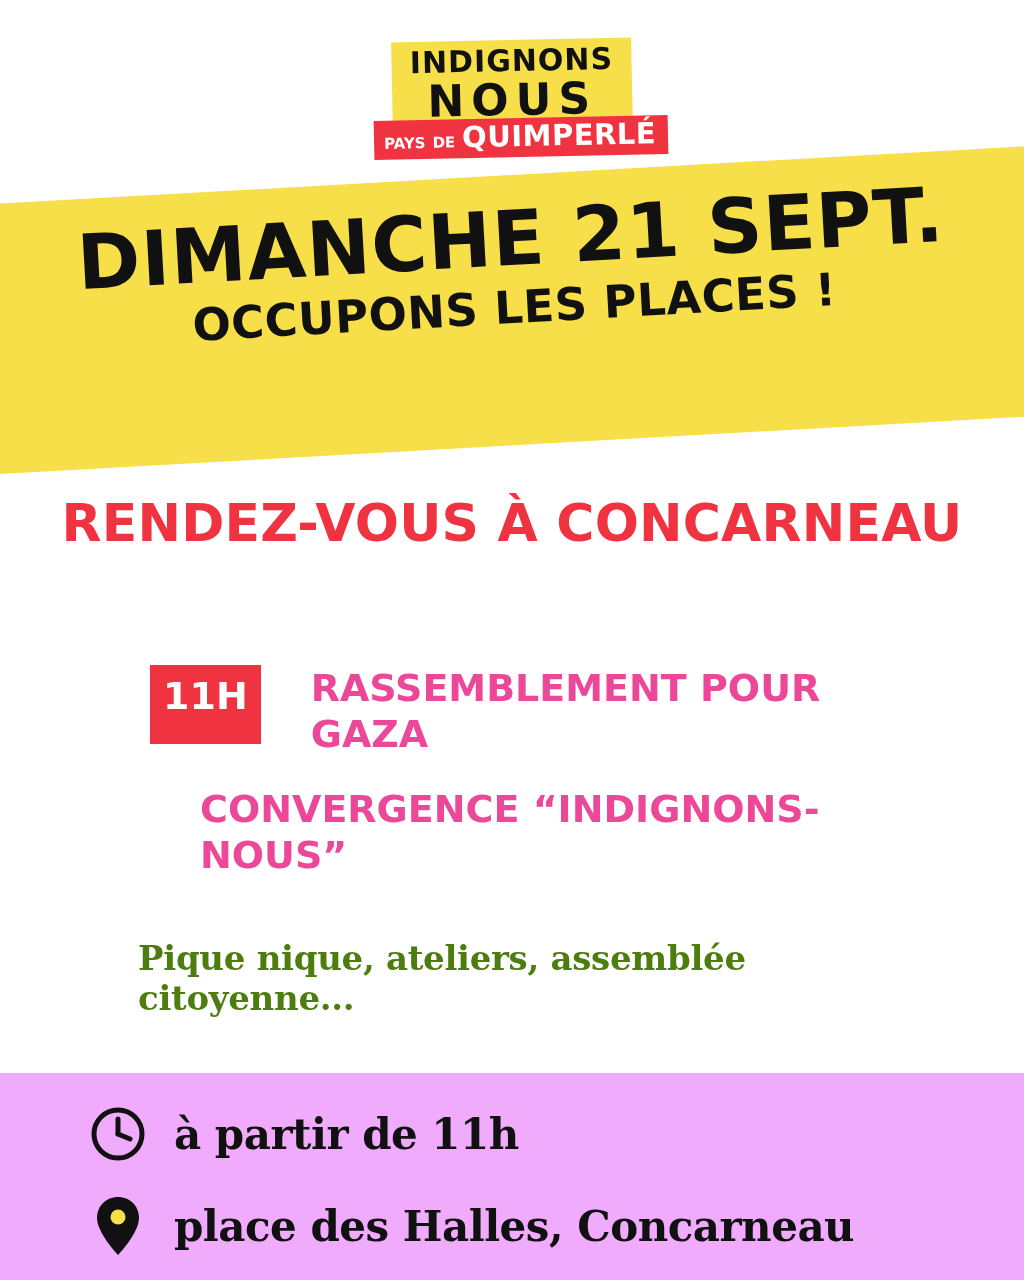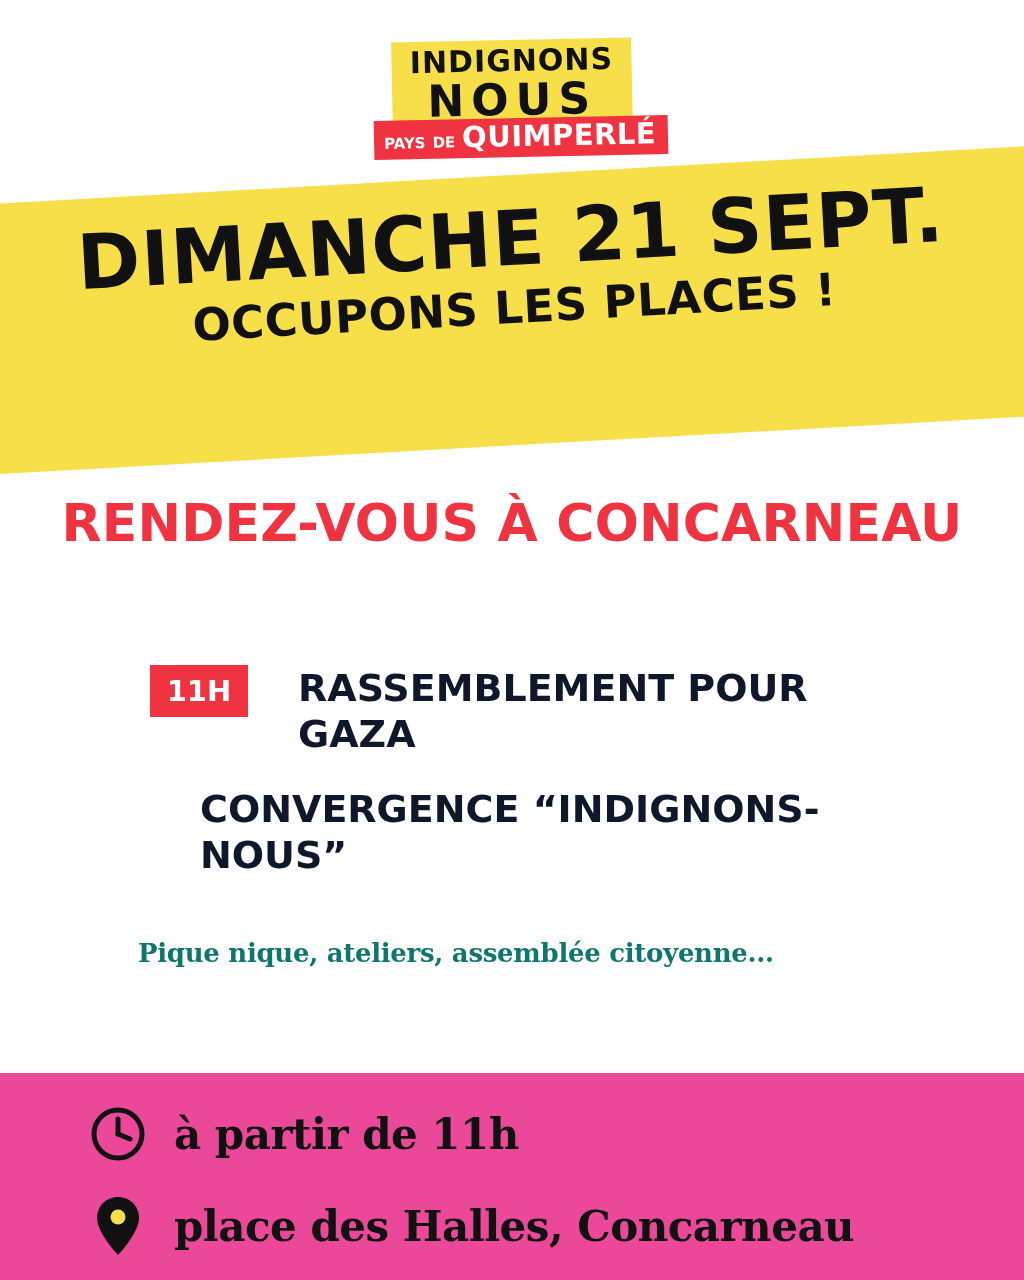--- a/index.html
+++ b/index.html
@@ -150,58 +150,58 @@
   .sched-row {
     display: flex;
     align-items: flex-start;
     margin-bottom: 28px;
   }
   .sched-time {
     background: #ef3340;
     color: #ffffff;
     font-family: "DejaVu Sans", sans-serif;
     font-weight: bold;
-    font-size: 29px;
-    line-height: 1;
-    padding: 12px 13px 11px 13px;
+    font-size: 38px;
+    line-height: 1;
+    padding: 12px 13px 29px 13px;
     flex: 0 0 auto;
     min-width: 72px;
     text-align: center;
   }
   .sched-label {
     font-family: "DejaVu Sans", sans-serif;
     font-weight: bold;
     font-size: 38px;
     line-height: 1.22;
-    color: #0f172a;
+    color: #ec4899;
     margin-left: 50px;
     max-width: 640px;
   }
 
   
   .note {
     position: absolute;
     top: 938px;
     left: 138px;
     width: 820px;
-    color: #0f766e;
+    color: #4d7c0f;
     font-family: "DejaVu Serif", serif;
     font-weight: bold;
-    font-size: 26px;
+    font-size: 34px;
     letter-spacing: -0.3px;
   }
 
   
   .footer {
     position: absolute;
     left: 0;
     top: 1073px;
     width: 1024px;
     height: 207px;
-    background: #ec4899;
+    background: #f0abfc;
   }
   .footer-row {
     position: absolute;
     display: flex;
     align-items: center;
     gap: 26px;
     left: 88px;
   }
   .footer-row.r1 { top: 30px; }
   .footer-row.r2 { top: 122px; justify-content: center; }

